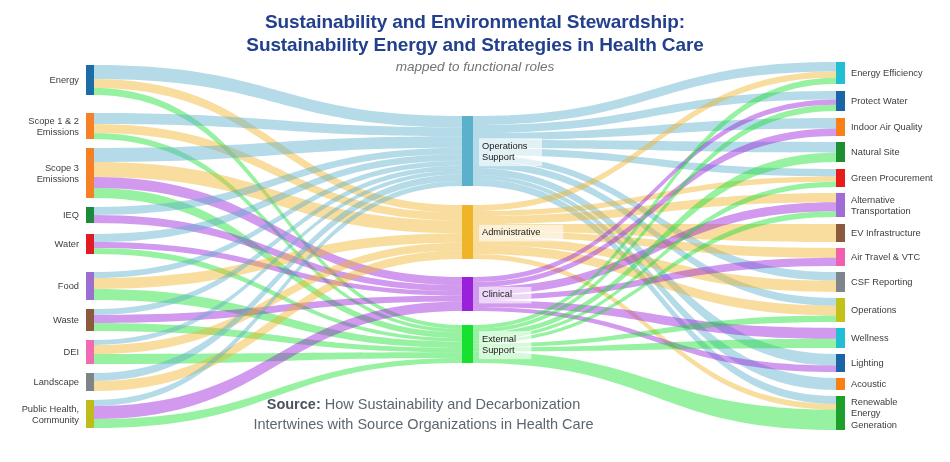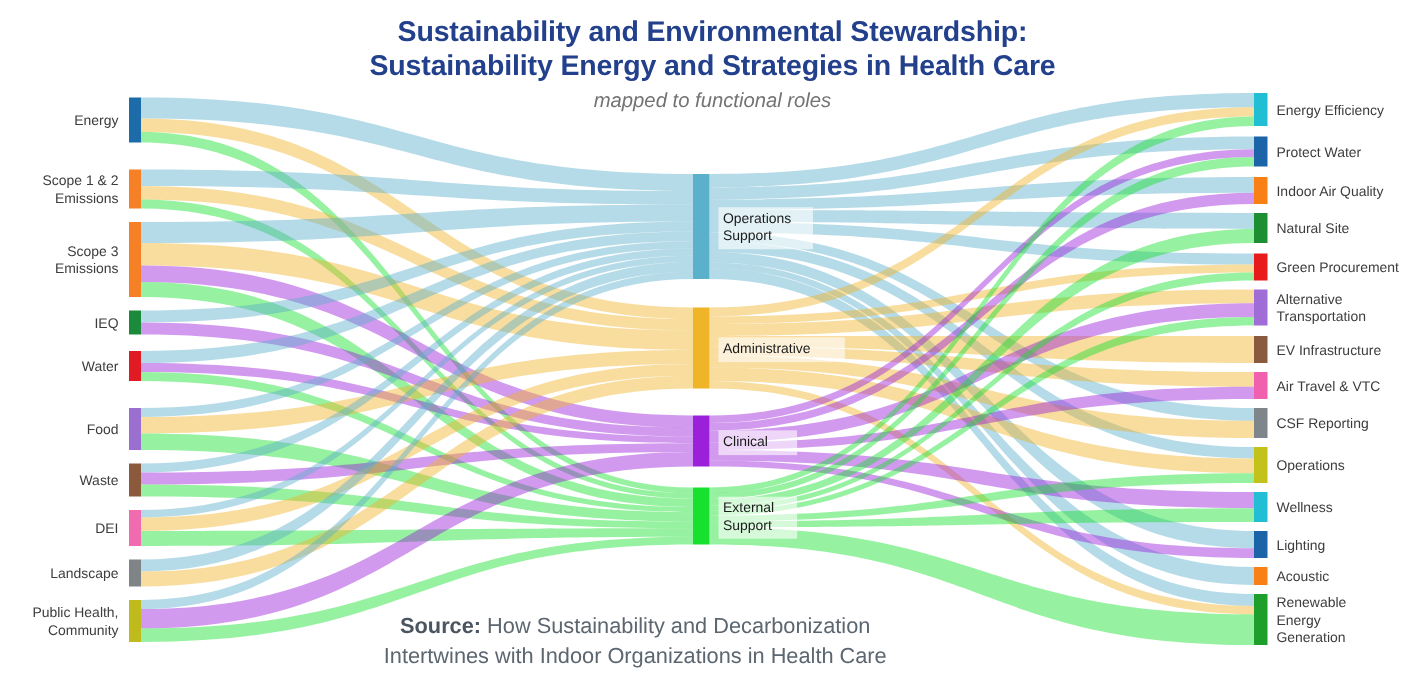--- a/index.html
+++ b/index.html
@@ -16,21 +16,21 @@
     pointer-events:none;
   }
   .title-line{
     color:#22408C;font-weight:bold;font-size:19px;line-height:23px;
     letter-spacing:-0.1px;
   }
   .subtitle{
     color:#737373;font-style:italic;font-size:13.5px;margin-top:3px;
   }
   .source-block{
-    position:absolute;left:0;width:847px;top:408px;text-align:center;
+    position:absolute;left:0;width:847px;top:394px;text-align:center;
     color:#5c6670;font-size:14.5px;line-height:20px;pointer-events:none;
   }
   .source-block b{color:#4a5560;}
   svg{position:absolute;inset:0;display:block;}
   text{font-family:"Liberation Sans", sans-serif;}
   .nlabel{font-size:9.3px;fill:#3c3c3c;}
   .clabel{font-size:9.3px;fill:#1a1a1a;}
 </style>
 </head>
 <body>
@@ -166,16 +166,16 @@
     </svg>
 
   <div class="title-block">
     <div class="title-line">Sustainability and Environmental Stewardship:</div>
     <div class="title-line">Sustainability Energy and Strategies in Health Care</div>
     <div class="subtitle">mapped to functional roles</div>
   </div>
 
   <div class="source-block">
     <div><b>Source:</b><span> How Sustainability and Decarbonization</span></div>
-    <div>Intertwines with Indoor Organizations in Health Care</div>
+    <div>Intertwines with Source Organizations in Health Care</div>
   </div>
 
 </div>
 
 </body></html>

